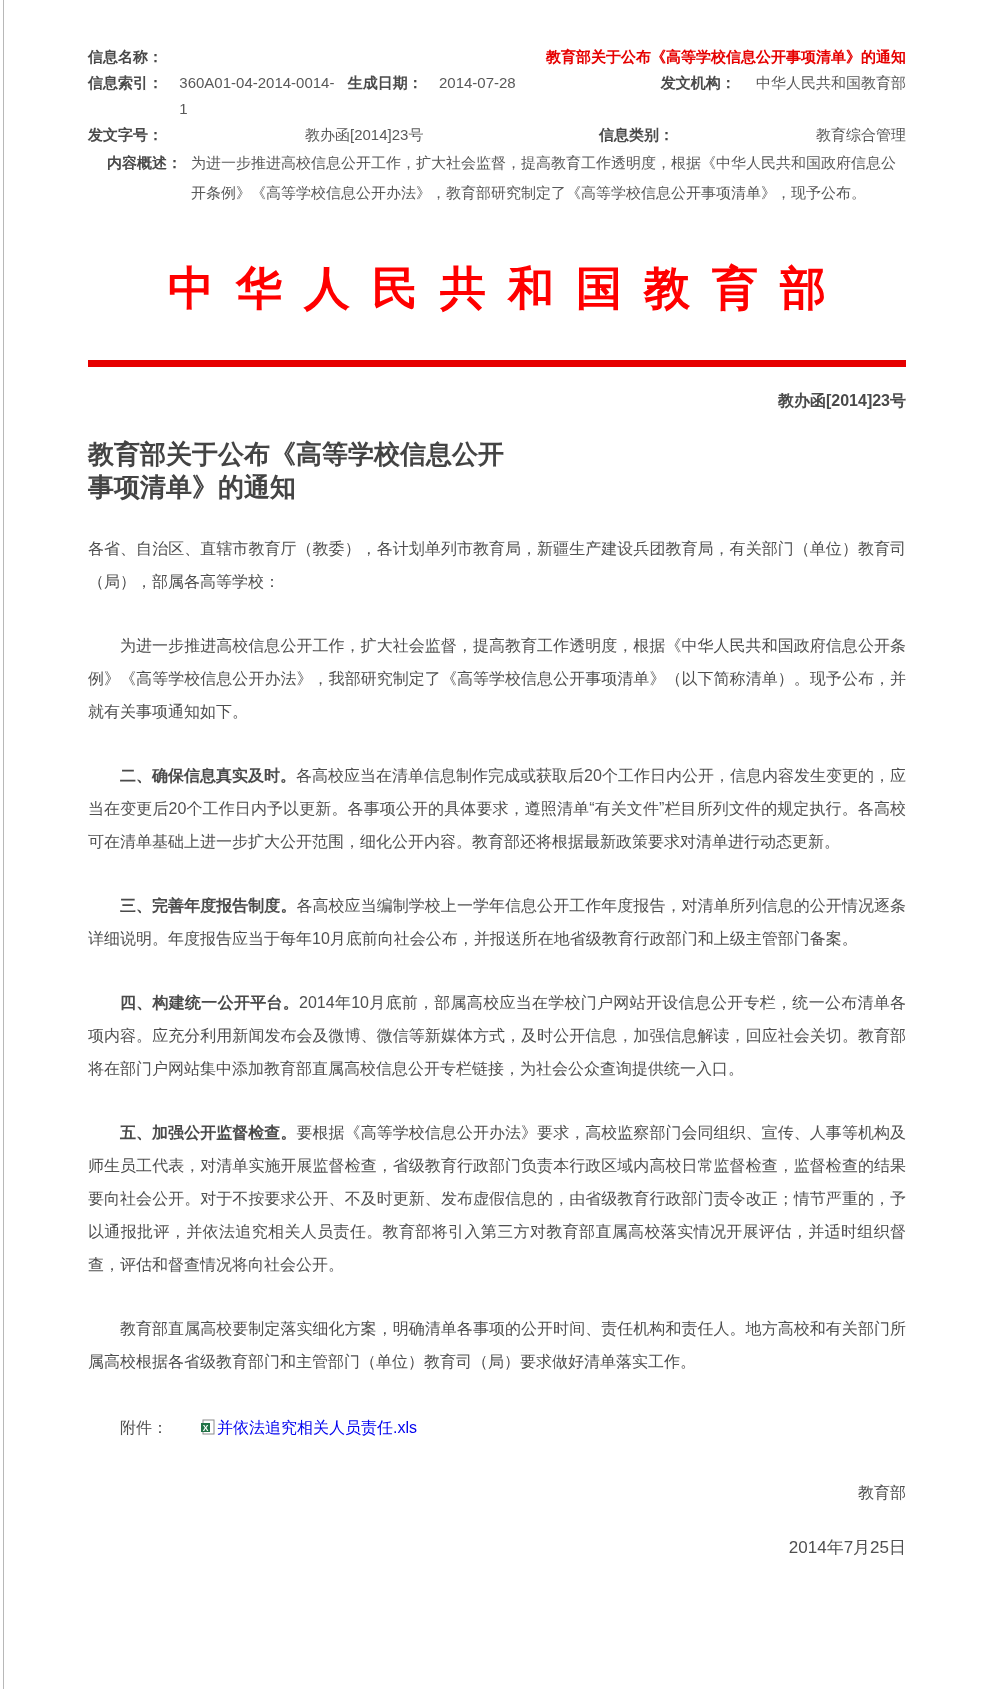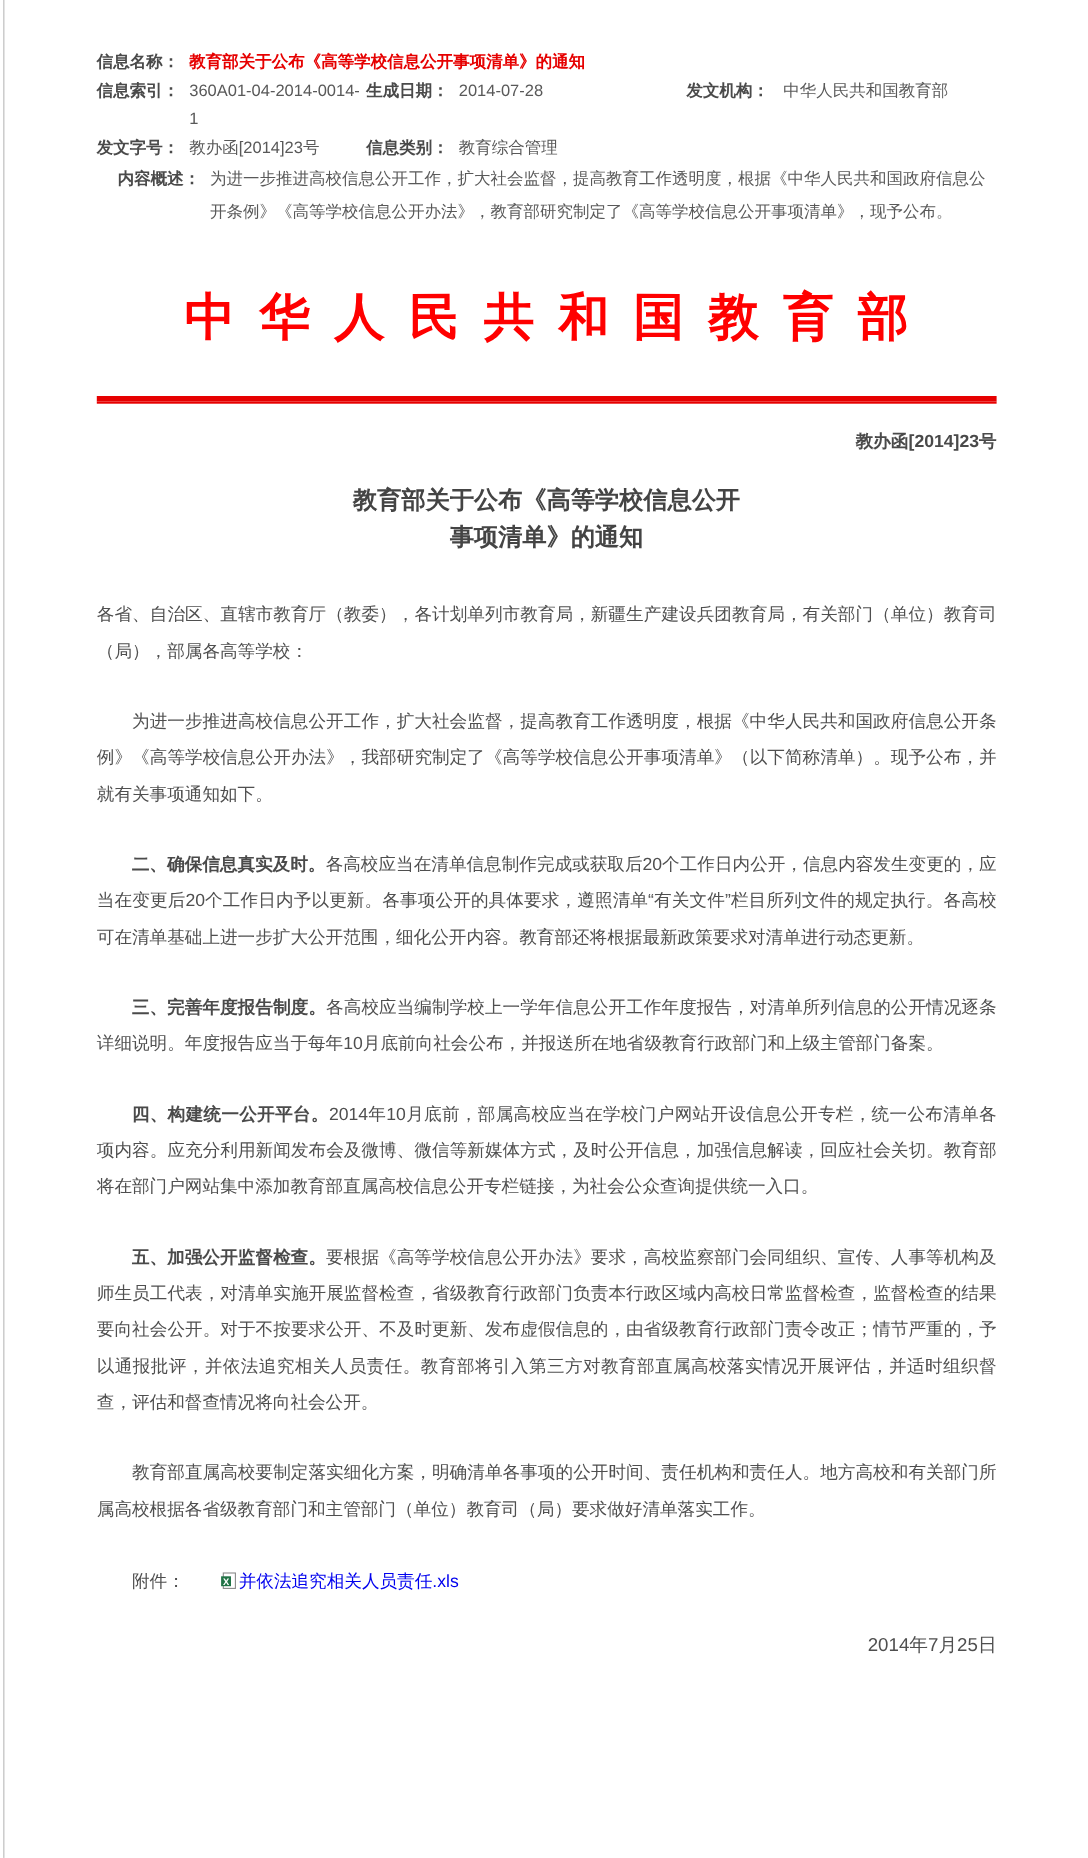--- a/index.html
+++ b/index.html
@@ -24,21 +24,21 @@
     position:absolute;left:3px;top:0;width:1px;height:1689px;background:#b8b8b8;
   }
   .content{
     margin-left:88px;
     width:818px;
     padding-top:44px;
   }
 
   
   .meta{font-size:15px;line-height:26px;color:#595959;}
-  .meta-row{display:flex;align-items:flex-start;}
+  .meta-row{display:flex;align-items:flex-start;justify-content:space-between;}
   .meta-label{font-weight:bold;color:var(--label-gray);flex:none;width:84px;}
   .meta-val-1{flex:none;width:161px;}
   .meta-val-2{flex:none;width:125px;}
   .meta-spacer{flex:none;width:82px;}
   .meta-name-value{color:var(--accent-red);font-weight:bold;}
   .meta-agency-label{flex:none;width:88px;font-weight:bold;color:var(--label-gray);}
   .meta-summary{align-items:flex-start;line-height:30px;margin-left:19px;}
   .meta-summary .meta-value{flex:1;}
 
   
@@ -63,28 +63,27 @@
     margin-top:24px;
     text-align:right;
     font-size:16px;
     font-weight:bold;
     color:var(--label-gray);
   }
 
   
   .doc-title{
     margin-top:26px;
-    text-align:center;
-    font-size:22px;
+    font-size:26px;
     font-weight:bold;
     color:#444444;
     line-height:33px;
   }
   .body-text{font-size:16px;line-height:33px;text-align:justify;}
-  .salutation{margin:39px 0 0 0;}
+  .salutation{margin:28px 0 0 0;}
   .para{margin:31px 0 0 0;text-indent:2em;}
   .sec-heading{font-weight:bold;color:var(--label-gray);}
   .attachment-line{margin:33px 0 0 0;text-indent:2em;}
   .excel-icon{display:inline-block;vertical-align:-2px;margin-right:1px;}
   .attachment-link{color:var(--link-blue);text-decoration:none;cursor:pointer;}
   .signature{margin-top:30px;text-align:right;font-size:16px;}
   .sign-date{margin-top:22px;text-align:right;font-size:17px;}
 </style>
 </head>
 <body>
@@ -143,16 +142,17 @@
     <p class="para"><strong class="sec-heading">五、加强公开监督检查。</strong><span>要根据《高等学校信息公开办法》要求，高校监察部门会同组织、宣传、人事等机构及师生员工代表，对清单实施开展监督检查，省级教育行政部门负责本行政区域内高校日常监督检查，监督检查的结果要向社会公开。对于不按要求公开、不及时更新、发布虚假信息的，由省级教育行政部门责令改正；情节严重的，予以通报批评，并依法追究相关人员责任。教育部将引入第三方对教育部直属高校落实情况开展评估，并适时组织督查，评估和督查情况将向社会公开。</span></p>
 
     <p class="para">教育部直属高校要制定落实细化方案，明确清单各事项的公开时间、责任机构和责任人。地方高校和有关部门所属高校根据各省级教育部门和主管部门（单位）教育司（局）要求做好清单落实工作。</p>
 
     <p class="attachment-line"><span>附件：</span><span class="excel-icon"><svg width="16" height="16" viewBox="0 0 16 16">
             <rect x="3" y="1" width="11" height="14" fill="#ffffff" stroke="#8a8a8a" stroke-width="1"></rect>
             <rect x="1" y="4" width="9" height="9" fill="#217346"></rect>
             <text x="5.5" y="11.5" font-size="8.5" font-family="Liberation Sans, sans-serif" font-weight="bold" fill="#ffffff" text-anchor="middle">X</text>
           </svg></span><a class="attachment-link">并依法追究相关人员责任.xls</a></p>
 
+    <p class="signature">教育部</p>
     <p class="sign-date">2014年7月25日</p>
   </div>
 
 </div>
 
 </body></html>

